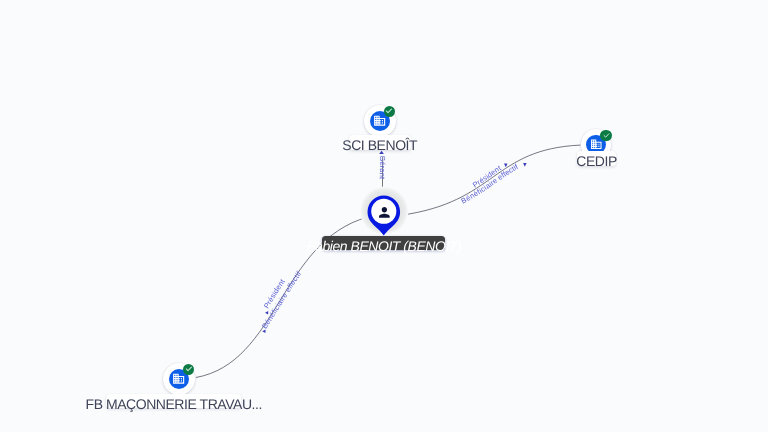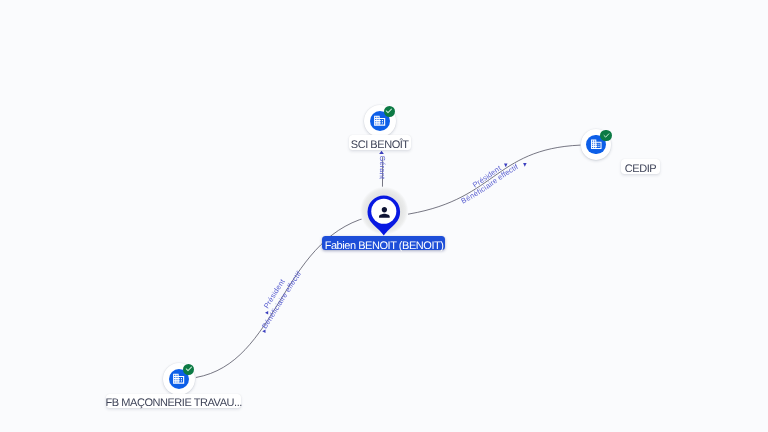--- a/index.html
+++ b/index.html
@@ -14,23 +14,23 @@
 
   
   .node{position:absolute;}
   .disc{position:absolute;border-radius:50%;background:#ffffff;
         box-shadow:0 1px 3px rgba(30,40,70,.18),0 0 0 .5px rgba(40,50,80,.05);}
   .inner{position:absolute;border-radius:50%;background:#0d5fe8;display:flex;align-items:center;justify-content:center;}
   .badge{position:absolute;border-radius:50%;background:#0c7a44;display:flex;align-items:center;justify-content:center;}
   .pill{position:absolute;-webkit-font-smoothing:antialiased;background:#ffffff;line-height:1;border-radius:3.5px;
         box-shadow:0 1.5px 3px rgba(40,50,80,.13),0 0 1px rgba(40,50,80,.10);
         display:flex;align-items:center;justify-content:center;
-        color:#3e4358;white-space:nowrap;font-size:11px;letter-spacing:-0.45px;}
+        color:#3e4358;white-space:nowrap;font-size:14px;letter-spacing:-0.45px;}
   .pill span{display:block;transform:translateY(2.7px);margin-right:-0.42px;}
-  .pill.primary{background:#1d4ed8;color:#fff;box-shadow:0 1px 3px rgba(10,20,90,.35);}
+  .pill.primary{background:#404040;color:#fff;box-shadow:0 1px 3px rgba(10,20,90,.35);font-style:italic;}
 </style>
 </head>
 <body>
 
 <div id="stage">
 
   <svg class="layer" viewBox="0 0 768 432">
 
     <path class="edge-path" d="M 382.4 196 L 382.7 157"></path>
 
@@ -103,21 +103,21 @@
       <svg width="12.6" height="12.6" viewBox="0 0 24 24">
         <path fill="#fff" d="M12 7V3H2v18h20V7H12zM6 19H4v-2h2v2zm0-4H4v-2h2v2zm0-4H4V9h2v2zm0-4H4V5h2v2zm4 12H8v-2h2v2zm0-4H8v-2h2v2zm0-4H8V9h2v2zm0-4H8V5h2v2zm10 12h-8v-2h2v-2h-2v-2h2v-2h-2V9h8v10zm-2-8h-2v2h2v-2zm0 4h-2v2h2v-2z"></path>
       </svg>
     </div>
     <div class="badge" style="width:11.3px;height:11.3px;left:19.9px;top:0.2px;">
       <svg width="8.8" height="8.8" viewBox="0 0 24 24">
         <path fill="none" stroke="#c7ecd6" stroke-width="2.7" stroke-linecap="round" stroke-linejoin="round" d="M5.6 12.4 L10 16.7 L18.6 7.7"></path>
       </svg>
     </div>
   </div>
-  <div class="pill" style="left:577.1px;top:159px;width:38.5px;height:14.6px;margin-left:44px;">
+  <div class="pill" style="left:577.1px;top:151px;width:38.5px;height:14.6px;">
     <span>CEDIP</span>
   </div>
 
   <div class="node" style="left:163px;top:362.5px;">
     <div class="disc" style="width:32px;height:32px;left:0;top:0;"></div>
     <div class="inner" style="width:20px;height:20px;left:6px;top:6px;">
       <svg width="13.3" height="13.3" viewBox="0 0 24 24">
         <path fill="#fff" d="M12 7V3H2v18h20V7H12zM6 19H4v-2h2v2zm0-4H4v-2h2v2zm0-4H4V9h2v2zm0-4H4V5h2v2zm4 12H8v-2h2v2zm0-4H8v-2h2v2zm0-4H8V9h2v2zm0-4H8V5h2v2zm10 12h-8v-2h2v-2h-2v-2h2v-2h-2V9h8v10zm-2-8h-2v2h2v-2zm0 4h-2v2h2v-2z"></path>
       </svg>
     </div>

